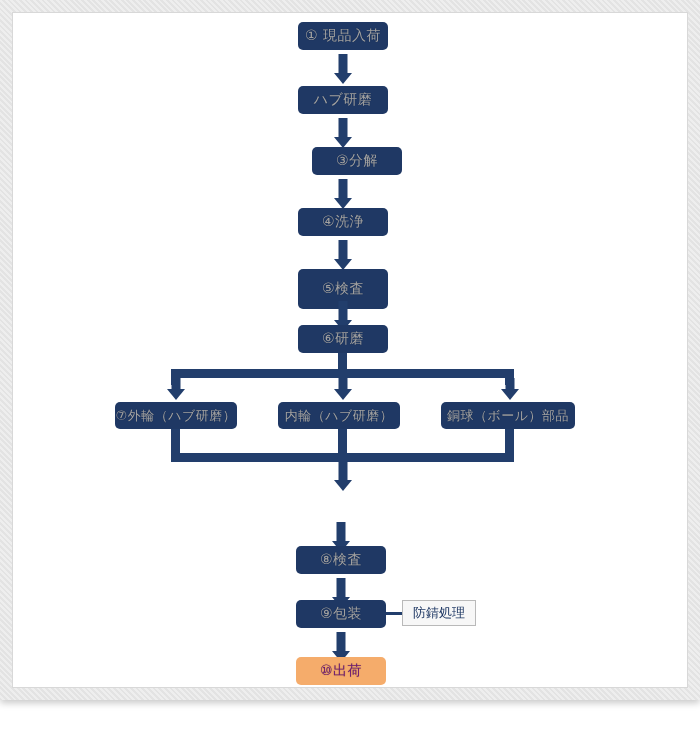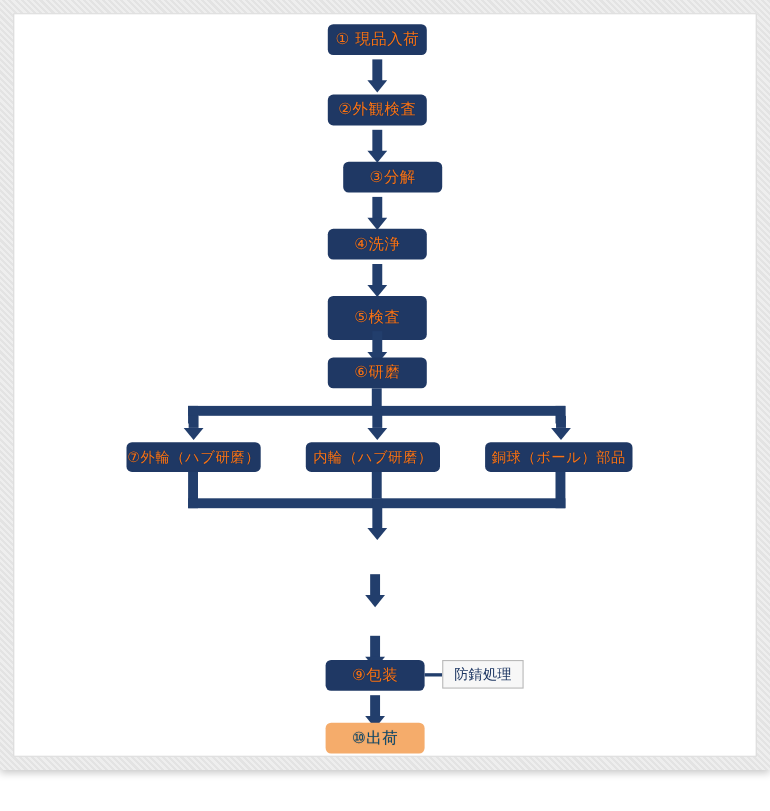--- a/index.html
+++ b/index.html
@@ -24,32 +24,32 @@
     width:676px;height:676px;
     background:#ffffff;
     box-shadow:inset 0 0 0 1px #d8d8d8;
     overflow:hidden;
   }
 
   
   .node{
     position:absolute;
     background:#1f3864;
-    color:#f97316;
+    color:#a3a3a3;
     border-radius:5px;
     display:flex;align-items:center;justify-content:center;
     font-size:14px;
     letter-spacing:.5px;
     white-space:nowrap;
     box-sizing:border-box;
     text-shadow:0 0 1px rgba(0,0,0,.35);
   }
   .node.ship{
     background:#f5ac6b;
-    color:#0c4a6e;
+    color:#701a75;
   }
   .note{
     position:absolute;
     background:#f7f7f7;
     color:#1f3864;
     border:1px solid #b9b9b9;
     display:flex;align-items:center;justify-content:center;
     font-size:13px;
     box-sizing:border-box;
     white-space:nowrap;
@@ -77,21 +77,21 @@
 
 <div id="frame-wrap">
   <div id="canvas">
 
     <div class="node" style="left:286px;top:10px;width:90px;height:28px;">① 現品入荷</div>
     <div class="arrow" style="left:322px;top:42px;width:18px;height:30px;">
       <div class="stem" style="height:20px;"></div>
         <div class="head"></div>
     </div>
 
-    <div class="node" style="left:286px;top:74px;width:90px;height:28px;">②外観検査</div>
+    <div class="node" style="left:286px;top:74px;width:90px;height:28px;">ハブ研磨</div>
     <div class="arrow" style="left:322px;top:106px;width:18px;height:30px;">
       <div class="stem" style="height:20px;"></div>
         <div class="head"></div>
     </div>
 
     <div class="node" style="left:300px;top:135px;width:90px;height:28px;">③分解</div>
     <div class="arrow" style="left:322px;top:167px;width:18px;height:30px;">
       <div class="stem" style="height:20px;"></div>
         <div class="head"></div>
     </div>
@@ -141,20 +141,21 @@
     <div class="arrow" style="left:322px;top:441px;width:18px;height:38px;">
       <div class="stem" style="height:27px;"></div>
         <div class="head"></div>
     </div>
 
     <div class="arrow" style="left:320px;top:510px;width:18px;height:30px;">
       <div class="stem" style="height:20px;"></div>
         <div class="head"></div>
     </div>
 
+    <div class="node" style="left:284px;top:534px;width:90px;height:28px;">⑧検査</div>
     <div class="arrow" style="left:320px;top:566px;width:18px;height:30px;">
       <div class="stem" style="height:20px;"></div>
         <div class="head"></div>
     </div>
 
     <div class="node" style="left:284px;top:588px;width:90px;height:28px;">⑨包装</div>
     <div class="bar" style="left:374px;top:600px;width:16px;height:3px;"></div>
     <div class="note" style="left:390px;top:588px;width:74px;height:26px;">防錆処理</div>
     <div class="arrow" style="left:320px;top:620px;width:18px;height:30px;">
       <div class="stem" style="height:20px;"></div>

